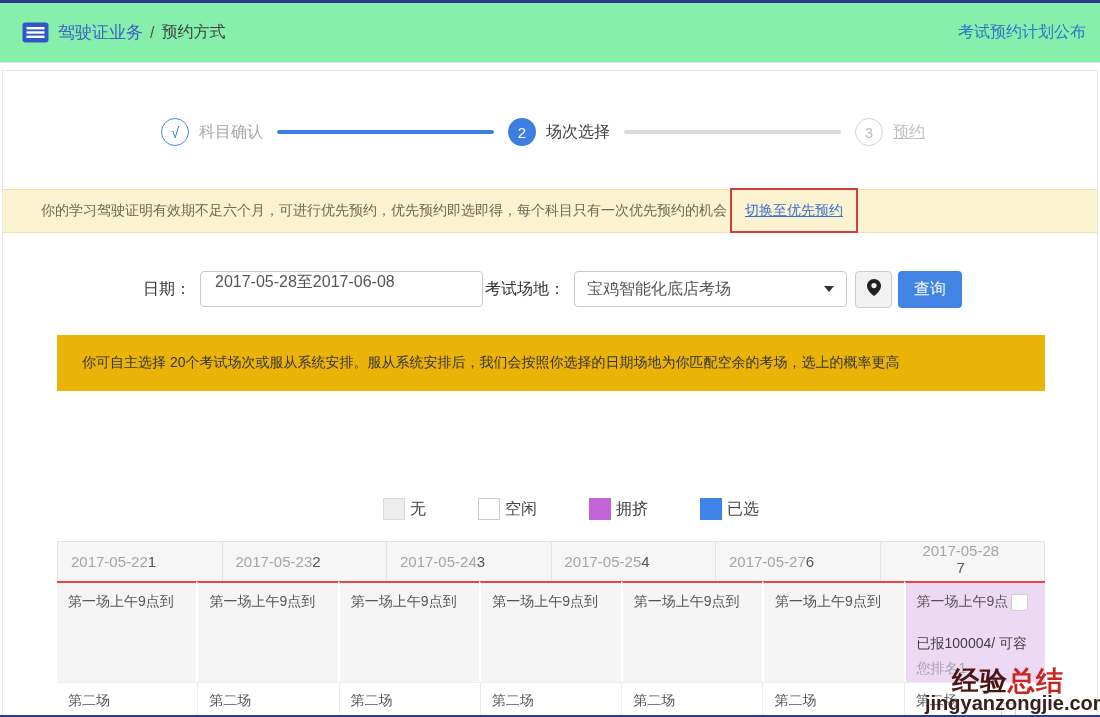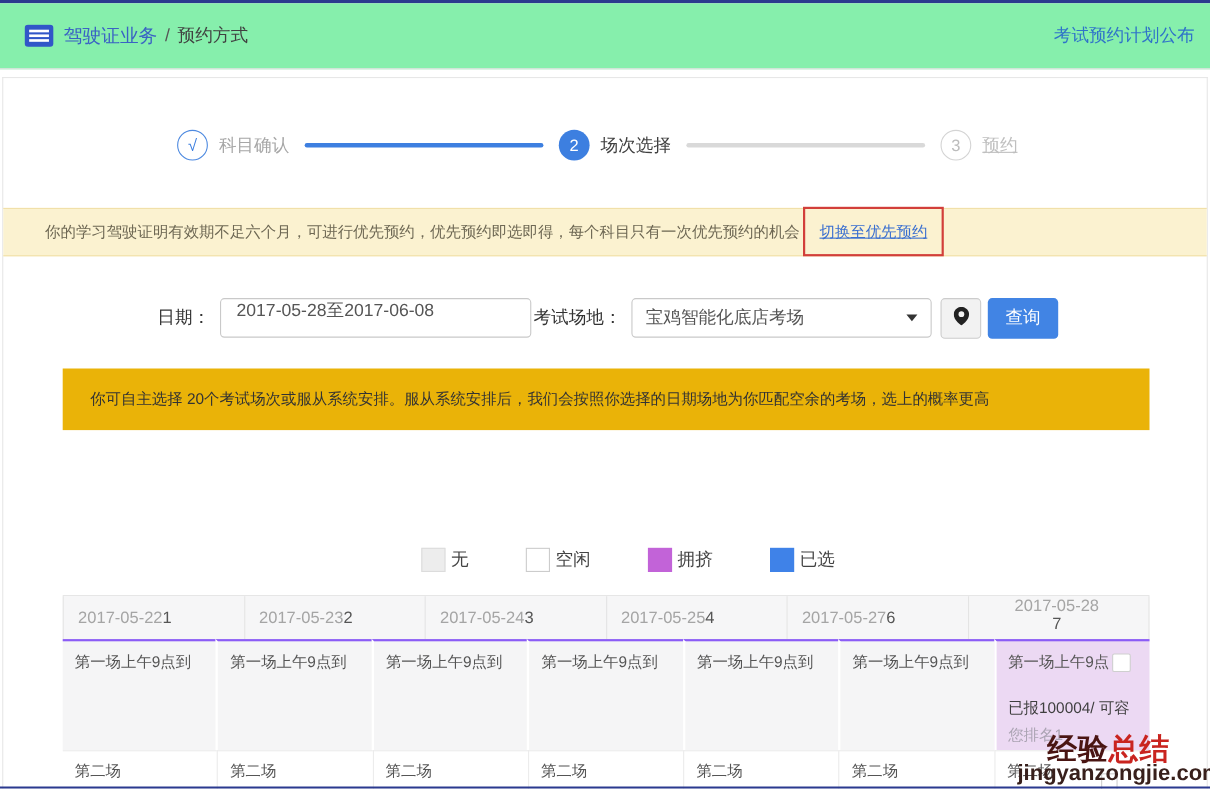--- a/index.html
+++ b/index.html
@@ -95,21 +95,21 @@
 
   
   .table { position:absolute; top:470px; left:54px; width:988px; }
   .thead { display:flex; height:40px; border-top:1px solid #e4e4e4; box-sizing:border-box; }
   .th { flex:1; display:flex; align-items:center; justify-content:flex-start;
     padding:0 16px 0 13px; border-left:1px solid #e4e4e4; box-sizing:border-box; background:#f6f6f7; }
   .th:last-child { border-right:1px solid #e4e4e4;flex-direction:column; }
   .th-date { color:#a5a5a5; font-size:15px; }
   .th-day { color:#555; font-size:15px; }
   .row1 { display:flex; height:101px; }
-  .td1 { flex:1; background:#f5f5f6; border-top:2px solid #8b5cf6; border-left:2px solid #fff;
+  .td1 { flex:1; background:#f5f5f6; border-top:2px solid #ef4444; border-left:2px solid #fff;
     padding:10px 6px 0 11px; box-sizing:border-box; font-size:14px; color:#555; }
   .td1:first-child { border-left:none; }
   .td1.selected { background:#ecd9f3; }
   .sel-line1 { display:flex; align-items:center; }
   .checkbox { width:15px; height:15px; background:#fff; border:1px solid #cfcfcf;
     border-radius:2px; margin-left:3px; flex:none; }
   .sel-cap { margin-top:24px; color:#3f3f3f; font-size:14px; }
   .sel-rank { margin-top:7px; color:#aaa3b2; font-size:14px; }
   .row2 { display:flex; height:36px; }
   .td2 { flex:1; background:#fff; border-top:1px solid #ececec; border-left:1px solid #ececec;

